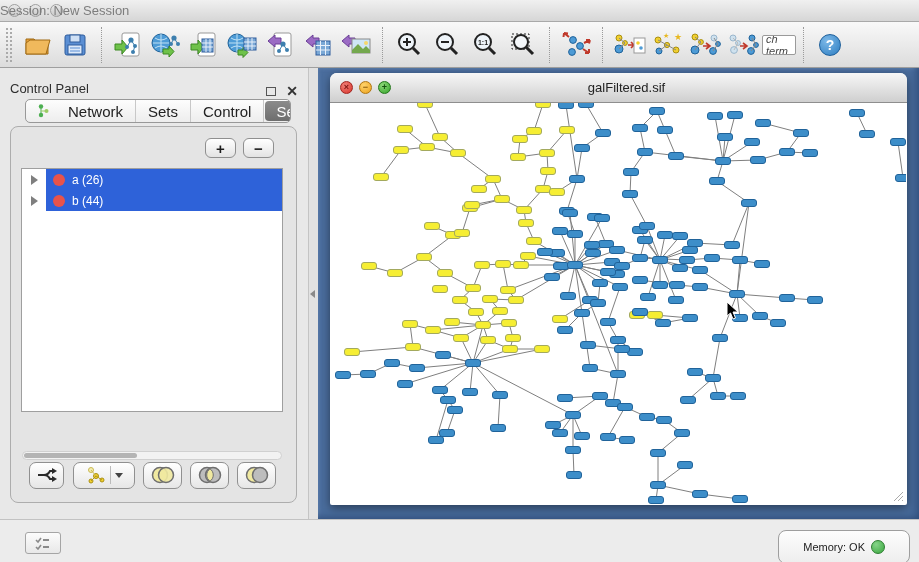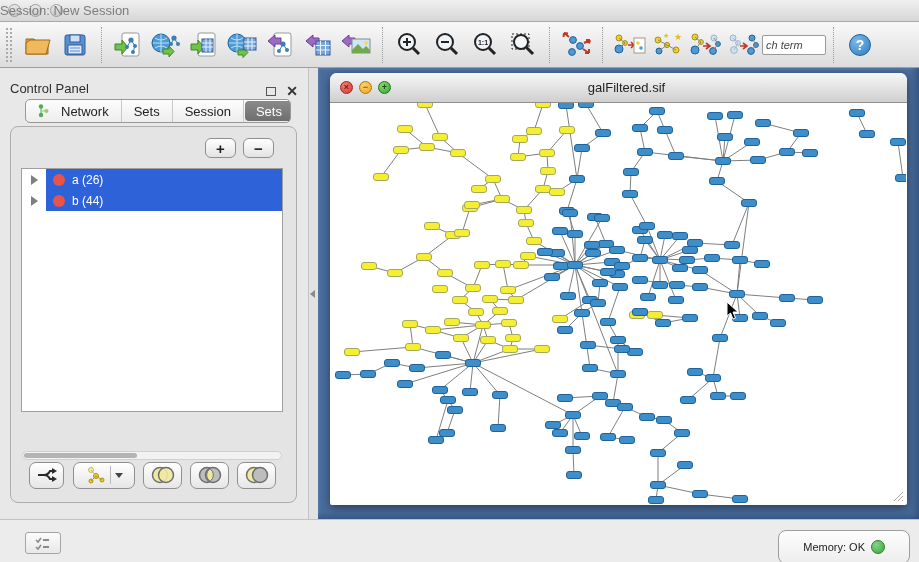--- a/index.html
+++ b/index.html
@@ -13,39 +13,39 @@
   .tl { width:13px; height:13px; border-radius:50%; background:linear-gradient(#e9e9e9,#c9c9c9); border:1px solid #9f9f9f; }
   .wtitle { position:absolute; left:0; right:0; text-align:left; font-size:13px; color:#7d7d7d; }
 
   
   .toolbar { height:46px; background:linear-gradient(#f9f9f9,#dcdcdc); border-bottom:1px solid #9f9f9f;
     display:flex; align-items:center; padding:0 4px; }
   .tb-handle { width:6px; height:34px; border-left:2px dotted #aaa; border-right:2px dotted #aaa; margin:0 6px 0 2px; }
   .tb-sep { width:1px; height:36px; border-left:1px dotted #9a9a9a; margin:0 7px; }
   .tb-btn { width:38px; height:38px; display:flex; align-items:center; justify-content:center; border-radius:4px; }
   .tb-btn svg { display:block; }
-  .search-box { width:64px; height:20px; background:#fff; border:1px solid #9a9a9a; border-radius:2px;
+  .search-box { width:34px; height:20px; background:#fff; border:1px solid #9a9a9a; border-radius:2px;
     font-size:11px; font-style:italic; color:#444; display:flex; align-items:center; padding:0 3px; overflow:hidden; }
   .help-btn { width:22px; height:22px; border-radius:50%; background:radial-gradient(circle at 35% 30%, #7db9e8, #2d7dc1);
     color:#fff; font-size:14px; font-weight:bold; display:flex; align-items:center; justify-content:center;
     border:1px solid #1d5f9b; margin-left:8px; }
 
   
   .main { display:flex; height:451px; }
 
   
   .cpanel { width:308px; background:#e8e8e8; position:relative; }
   .cp-header { height:28px; display:flex; align-items:flex-end; padding:0 10px; }
   .cp-title { font-size:13px; color:#2e2e2e; flex:1; }
   .cp-float { width:10px; height:9px; border:1.5px solid #555; margin-right:10px; }
   .cp-close { font-size:14px; font-weight:bold; color:#333; line-height:10px; }
 
   .tabbar { margin:3px 17px 0 25px; height:24px; display:flex; align-items:stretch;
     background:linear-gradient(#fdfdfd,#ededed); border:1px solid #989898; border-radius:5px; overflow:hidden; }
-  .tab { display:flex; align-items:center; justify-content:center; gap:12px; padding:0 12px; font-size:13px; color:#222;
+  .tab { display:flex; align-items:center; justify-content:center; gap:19px; padding:0 12px; font-size:15px; color:#222;
     border-right:1px solid #c8c8c8; }
   .tab:last-child { border-right:none; }
   .tab.sel { background:linear-gradient(#8b8b8b,#6e6e6e); color:#fff; border-radius:4px; margin:1px; padding:8px 11px; }
 
   .groupbox { position:absolute; left:10px; right:11px; top:58px; bottom:16px;
     border:1px solid #adadad; border-radius:8px; background:#e4e4e4; }
   .pm-row { position:absolute; top:11px; right:22px; display:flex; gap:7px; }
   .pm-btn { width:31px; height:20px; background:linear-gradient(#ffffff,#e3e3e3); border:1px solid #8f8f8f;
     border-radius:6px; font-size:15px; font-weight:bold; color:#1d1d1d; display:flex; align-items:center; justify-content:center; line-height:1;}
   .setlist { position:absolute; left:10px; right:13px; top:41px; height:244px; background:#fff; border:1px solid #9f9f9f; }
@@ -335,21 +335,21 @@
           <circle cx="8.5" cy="7" r="2" fill="#9ccc65"></circle>
           <line x1="3" y1="2.5" x2="3" y2="11" stroke="#4caf50"></line>
           <line x1="3" y1="7" x2="8.5" y2="7" stroke="#9ccc65"></line>
         </svg>
         <span>Network</span>
       </div>
       <div class="tab">
         <span>Sets</span>
       </div>
       <div class="tab">
-        <span>Session</span>
+        <span>Control</span>
       </div>
       <div class="tab sel">
         <span>Sets</span>
       </div>
     </div>
 
     <div class="groupbox">
       <div class="pm-row">
         <div class="pm-btn">
           <span>+</span>

